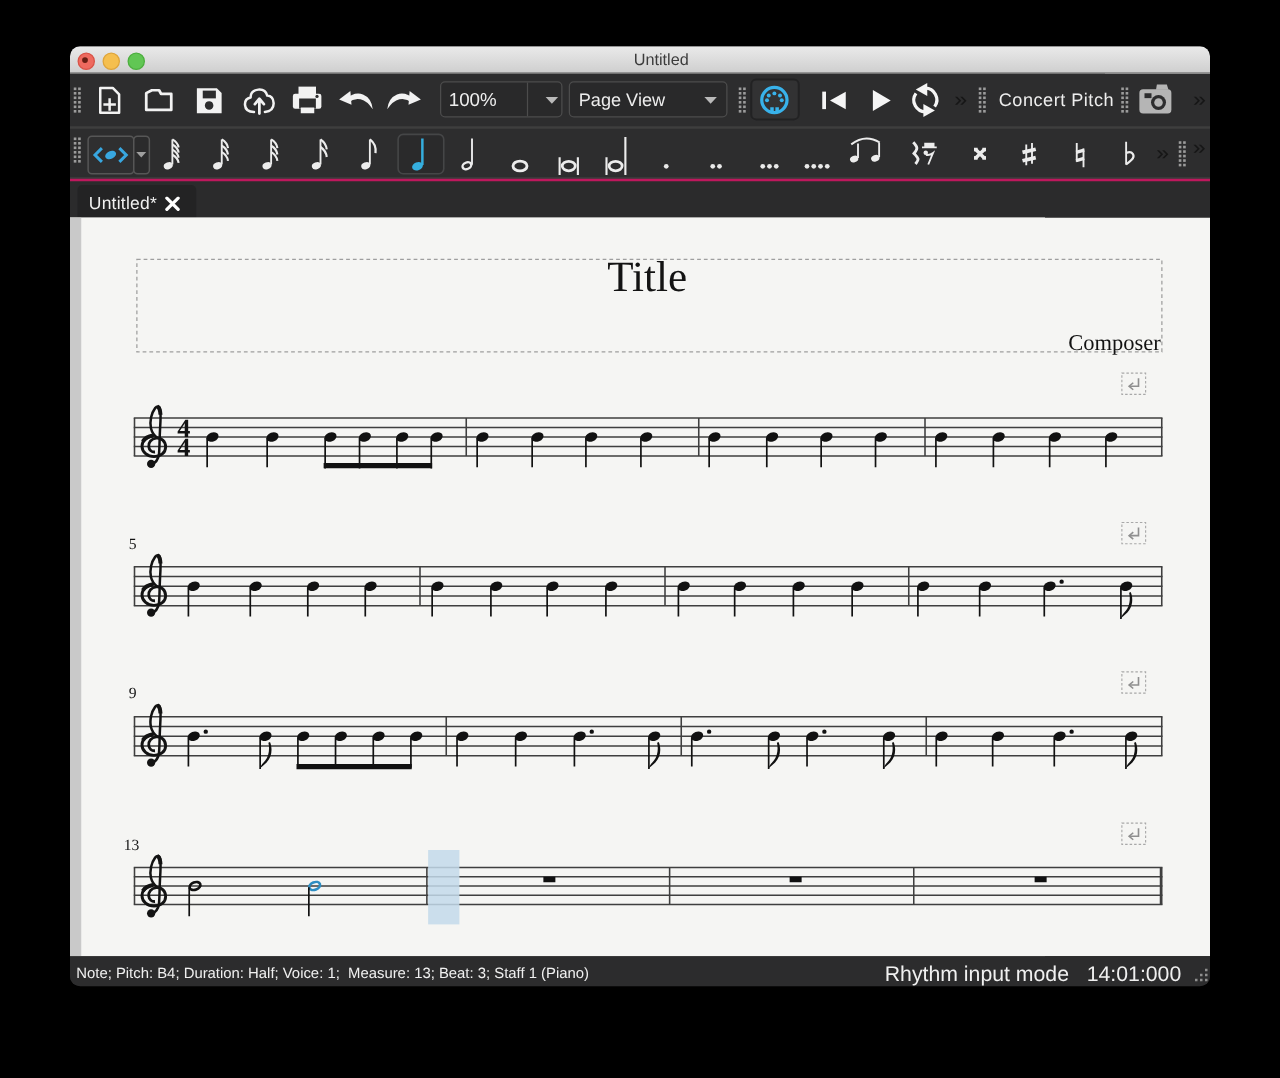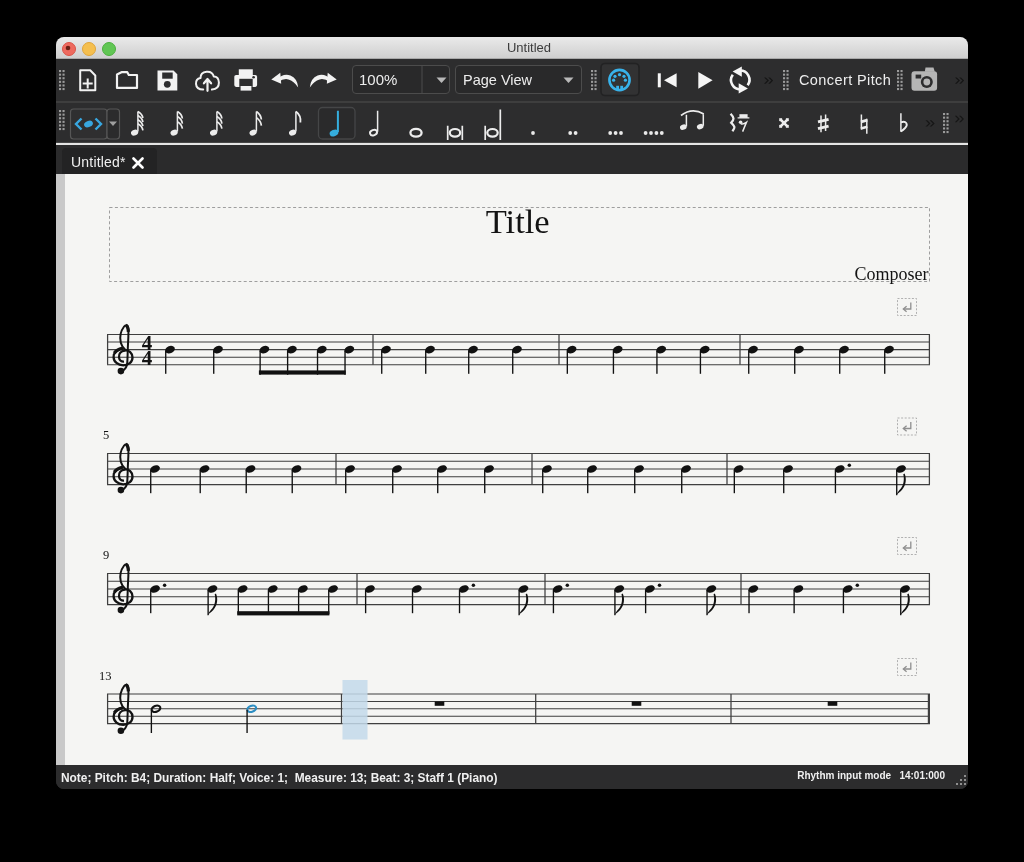--- a/index.html
+++ b/index.html
@@ -10,28 +10,28 @@
   #titlebar{position:absolute;left:0;top:0;width:100%;height:22px;
        background:linear-gradient(#eaeaea,#cfcfcf);
        border-bottom:1px solid #a9a9a9;box-sizing:border-box;}
   #titlebar .title{position:absolute;left:0;right:0;top:3px;text-align:center;
        font-size:13px;color:#3c3c3c;font-weight:500;padding-left:34px;}
   .tl{position:absolute;top:5px;width:12px;height:12px;border-radius:50%;}
   #tb1{position:absolute;left:0;top:22px;width:828px;height:42px;background:#2d2d2e;}
   #tb2{position:absolute;left:0;top:64px;width:912px;height:42px;background:#2d2d2e;
        border-top:2px solid #3e3e3e;border-bottom:1px solid #464646;box-sizing:border-box;}
   #tabbar{position:absolute;left:0;top:106px;width:912px;height:31px;background:#2b2b2c;
-       border-top:2px solid #e5e5e5;box-sizing:border-box;}
+       border-top:2px solid #be185d;box-sizing:border-box;}
   #tab{position:absolute;left:6px;top:3px;width:95px;height:28px;background:#232324;
        border-radius:4px 4px 0 0;}
   #tab .tname{position:absolute;left:9px;top:6px;font-size:14px;color:#f0f0f0;font-weight:500;letter-spacing:0.2px;}
   #score{position:absolute;left:0;top:137px;width:780px;height:591px;background:#f5f5f3;}
-  #status{position:absolute;left:0;top:728px;width:912px;height:24px;background:#2c2c2d;font-weight:bold;}
+  #status{position:absolute;left:0;top:728px;width:912px;height:24px;background:#2c2c2d;}
   #status .lt{position:absolute;left:5px;top:5.5px;font-size:11.9px;color:#f0f0f0;}
-  #status .rt{position:absolute;right:23px;top:5px;font-size:10px;color:#f0f0f0;}
+  #status .rt{position:absolute;right:23px;top:5px;font-size:17px;color:#f0f0f0;}
   svg{position:absolute;left:0;top:0;}
   #score svg text{font-family:"Liberation Serif",serif;}
   #tb1 svg text,#tb2 svg text{font-family:"Liberation Sans",sans-serif;}
 </style>
 </head>
 <body>
 <div id="win">
   <div id="titlebar">
     <div class="title">Untitled</div>
     <div class="tl" style="left:6px;background:#ee6a5f;border:0.5px solid #d95347;"></div>

